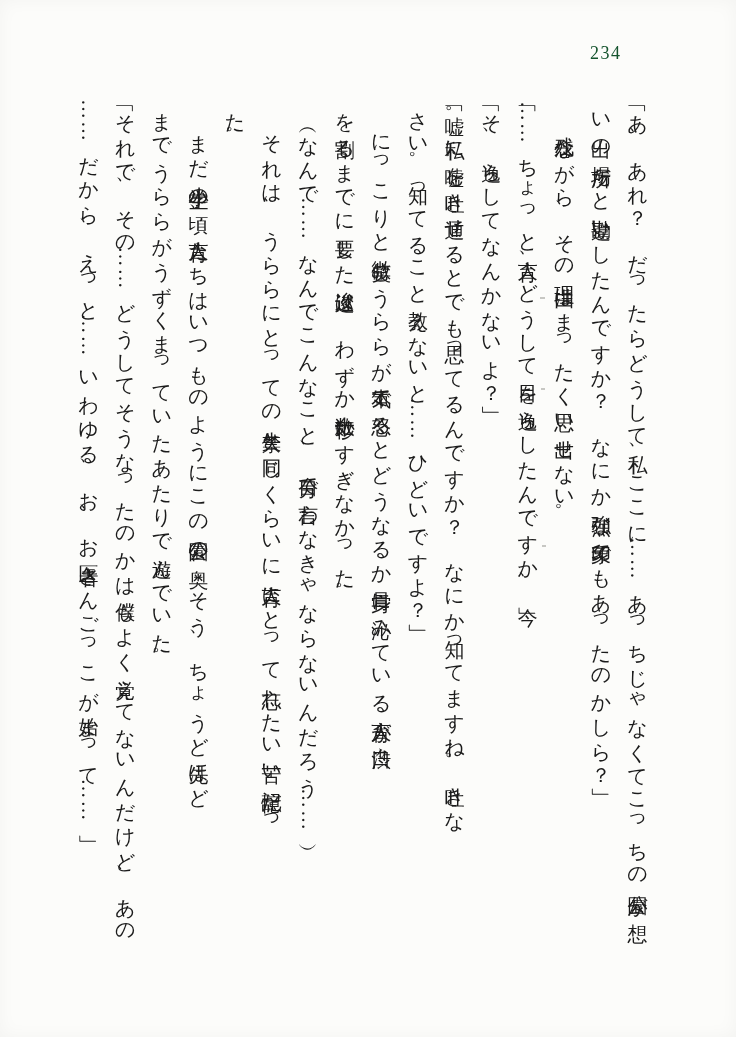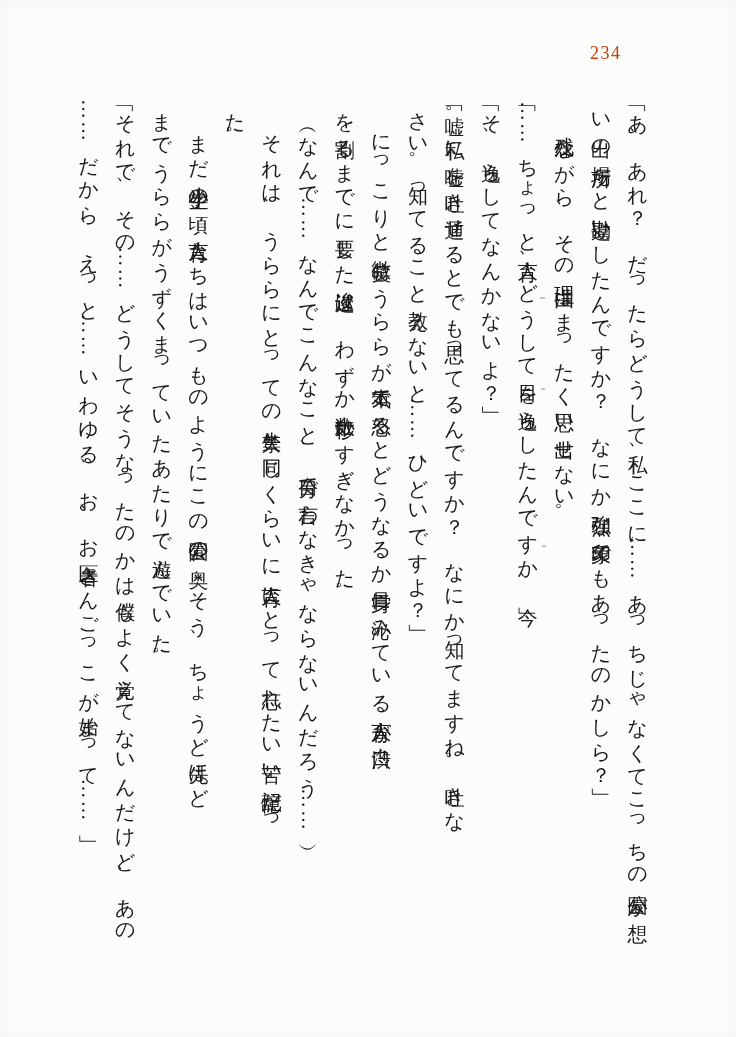--- a/index.html
+++ b/index.html
@@ -17,21 +17,21 @@
     color: #1b1b1b;
     font-family: "Liberation Serif", "DejaVu Serif", serif;
     box-shadow: inset 0 0 18px rgba(0,0,0,0.04);
   }
   .page-number {
     position: absolute;
     top: 43px;
     left: 590px;
     font-size: 18px;
     letter-spacing: 1.5px;
-    color: #c2410c;
+    color: #14532d;
     text-align: right;
   }
   .text-block {
     position: absolute;
     top: 99px;
     right: 80px;
     height: 852px;
     writing-mode: vertical-rl;
     text-orientation: mixed;
     font-size: 20px;

